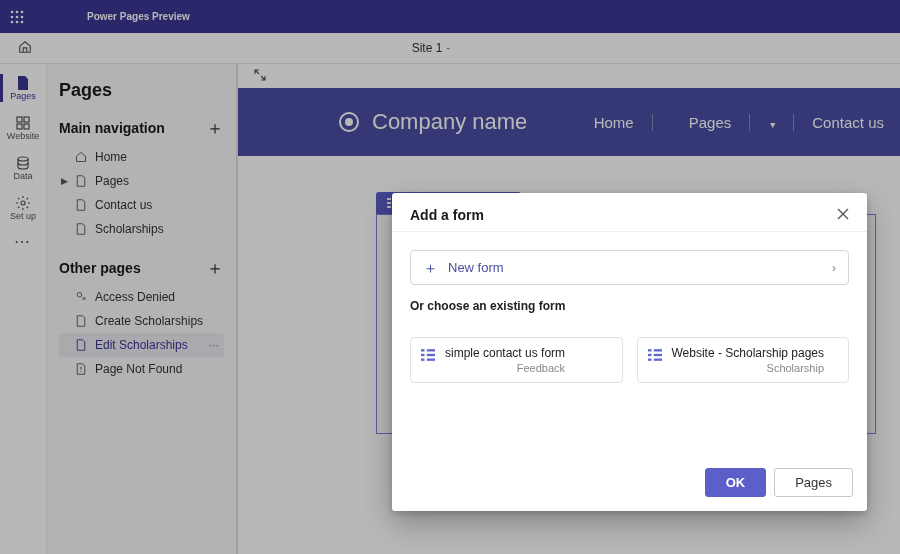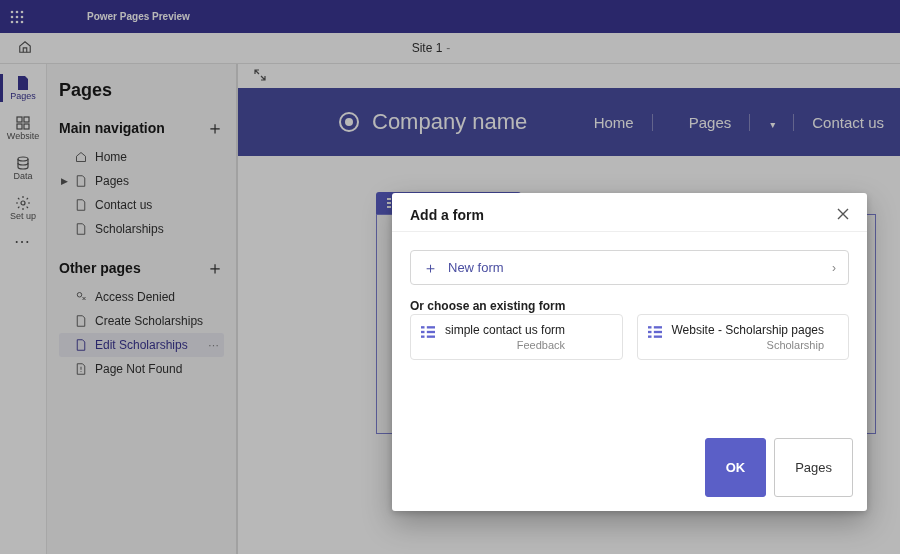--- a/index.html
+++ b/index.html
@@ -108,36 +108,36 @@
 
   .modal-body { padding: 4px 18px; flex: 1; border-top: 1px solid #eee; }
   .new-form-btn {
     display: flex; align-items: center; gap: 10px;
     border: 1px solid #d6d6d6; background: #fff; border-radius: 4px;
     padding: 9px 12px; font-size: 13px; color: #4a4ea1; cursor: pointer; margin: 14px 0;
   }
   .new-form-btn .plus-sm { color: #4a4ea1; font-size: 15px; line-height: 1; }
   .new-form-btn .chev-right { margin-left: auto; color: #888; font-size: 12px; }
 
-  .or-label { font-size: 12px; font-weight: 600; color: #222; margin-bottom: 1px; }
+  .or-label { font-size: 12px; font-weight: 600; color: #222; margin-bottom: 24px; }
 
   .form-cards { display: flex; gap: 14px; }
   .form-card {
     flex: 1; border: 1px solid #e2e2e2; border-radius: 4px; padding: 8px 10px;
     display: flex; gap: 10px; align-items: flex-start; cursor: pointer; text-align: right;
   }
   .form-card .fic { color: #6366d0; margin-top: 2px; }
   .form-card .ftitle { font-size: 12px; color: #222; line-height: 1.3; }
   .form-card .fsub { font-size: 11px; color: #888; }
 
   .modal-foot {
     display: flex; justify-content: flex-end; gap: 8px; padding: 10px 14px 14px;
   }
   .btn {
-    padding: 21px 20px; font-size: 13px; border-radius: 3px; cursor: pointer;
+    padding: 6px 20px; font-size: 13px; border-radius: 3px; cursor: pointer;
     border: 1px solid #c8c8c8; background: #fff; color: #333;
   }
   .btn.primary { background: #5b5fc7; border-color: #5b5fc7; color: #fff; font-weight: 600; }
 </style>
 </head>
 <body>
 
 <div class="topbar">
   <div class="waffle">
     <svg width="14" height="14" viewBox="0 0 14 14">

